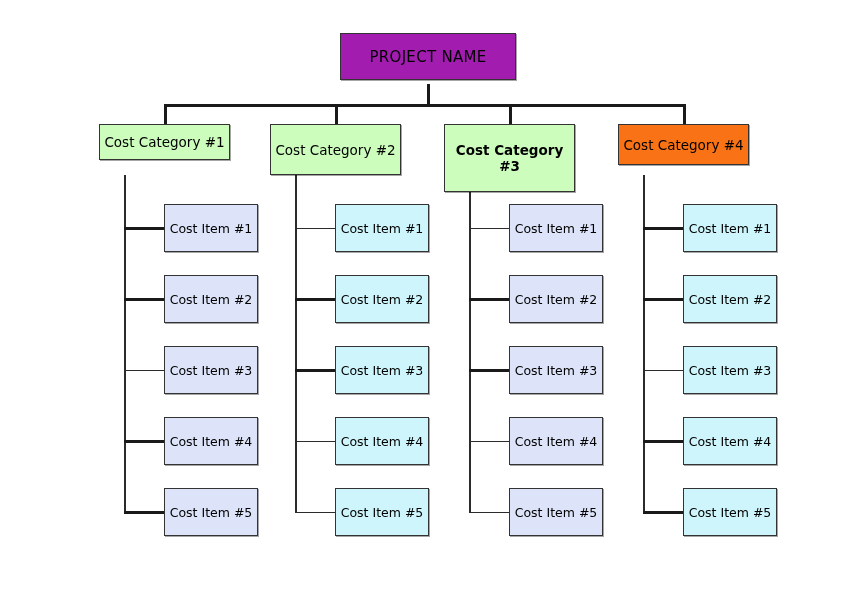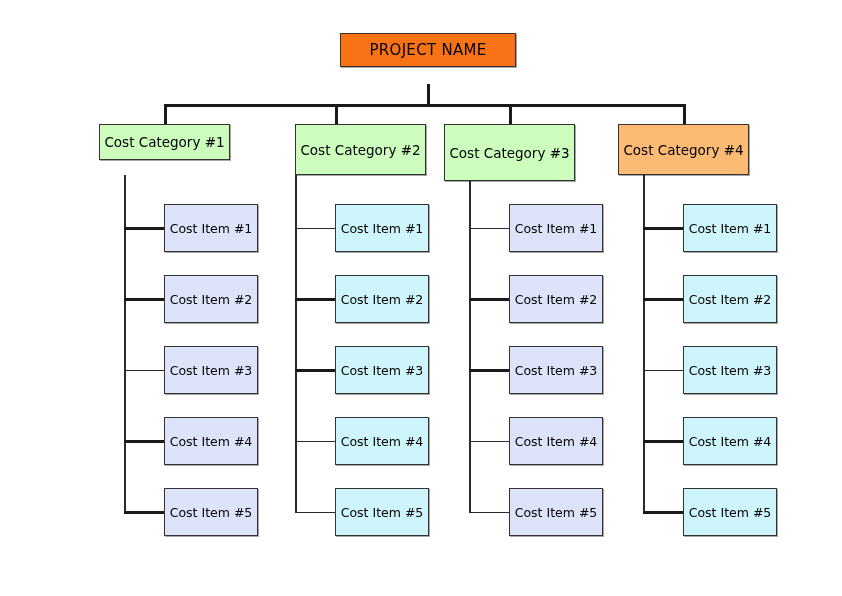--- a/index.html
+++ b/index.html
@@ -81,21 +81,21 @@
       <div class="edge edge-thin" style="left: 469px; top: 512px; width: 41px; height: 1px;"></div>
       <div class="edge" style="left: 683px; top: 104px; width: 3px; height: 22px;"></div>
       <div class="edge edge-thin" style="left: 643px; top: 175px; width: 2px; height: 338px;"></div>
       <div class="edge" style="left: 643px; top: 227px; width: 41px; height: 3px;"></div>
       <div class="edge" style="left: 643px; top: 298px; width: 41px; height: 3px;"></div>
       <div class="edge edge-thin" style="left: 643px; top: 370px; width: 41px; height: 1px;"></div>
       <div class="edge" style="left: 643px; top: 440px; width: 41px; height: 3px;"></div>
       <div class="edge" style="left: 643px; top: 511px; width: 41px; height: 3px;"></div>
     </div>
 
-  <div class="node node-root" id="root-node" style="left: 340px; top: 33px; width: 176px; height: 34px; background: #f97316; border-color: rgb(51, 51, 51);">
+  <div class="node node-root" id="root-node" style="left: 340px; top: 33px; width: 176px; height: 47px; background: #a21caf; border-color: rgb(51, 51, 51);">
     <span>PROJECT NAME</span>
   </div>
 
   <div id="node-layer">
       <div class="node node-category" style="left: 99px; top: 124px; width: 131px; height: 36px; background: rgb(204, 253, 189);">
         <span>Cost Category #1</span>
       </div>
       <div class="node node-item" style="left: 164px; top: 204px; width: 94px; height: 48px; background: rgb(221, 228, 249);">
         <span>Cost Item #1</span>
       </div>
@@ -104,57 +104,57 @@
       </div>
       <div class="node node-item" style="left: 164px; top: 346px; width: 94px; height: 48px; background: rgb(221, 228, 249);">
         <span>Cost Item #3</span>
       </div>
       <div class="node node-item" style="left: 164px; top: 417px; width: 94px; height: 48px; background: rgb(221, 228, 249);">
         <span>Cost Item #4</span>
       </div>
       <div class="node node-item" style="left: 164px; top: 488px; width: 94px; height: 48px; background: rgb(221, 228, 249);">
         <span>Cost Item #5</span>
       </div>
-      <div class="node node-category" style="left: 270px; top: 124px; width: 131px; height: 51px; background: rgb(204, 253, 189); margin-left: 25px;">
+      <div class="node node-category" style="left: 270px; top: 124px; width: 131px; height: 51px; background: rgb(204, 253, 189);">
         <span>Cost Category #2</span>
       </div>
       <div class="node node-item" style="left: 335px; top: 204px; width: 94px; height: 48px; background: rgb(205, 245, 251);">
         <span>Cost Item #1</span>
       </div>
       <div class="node node-item" style="left: 335px; top: 275px; width: 94px; height: 48px; background: rgb(205, 245, 251);">
         <span>Cost Item #2</span>
       </div>
       <div class="node node-item" style="left: 335px; top: 346px; width: 94px; height: 48px; background: rgb(205, 245, 251);">
         <span>Cost Item #3</span>
       </div>
       <div class="node node-item" style="left: 335px; top: 417px; width: 94px; height: 48px; background: rgb(205, 245, 251);">
         <span>Cost Item #4</span>
       </div>
       <div class="node node-item" style="left: 335px; top: 488px; width: 94px; height: 48px; background: rgb(205, 245, 251);">
         <span>Cost Item #5</span>
       </div>
-      <div class="node node-category" style="left: 444px; top: 124px; width: 131px; height: 57px; background: rgb(204, 253, 189);">
+      <div class="node node-category" style="left: 444px; top: 124px; width: 131px; height: 68px; background: rgb(204, 253, 189); font-weight: bold;">
         <span>Cost Category #3</span>
       </div>
       <div class="node node-item" style="left: 509px; top: 204px; width: 94px; height: 48px; background: rgb(221, 228, 249);">
         <span>Cost Item #1</span>
       </div>
       <div class="node node-item" style="left: 509px; top: 275px; width: 94px; height: 48px; background: rgb(221, 228, 249);">
         <span>Cost Item #2</span>
       </div>
       <div class="node node-item" style="left: 509px; top: 346px; width: 94px; height: 48px; background: rgb(221, 228, 249);">
         <span>Cost Item #3</span>
       </div>
       <div class="node node-item" style="left: 509px; top: 417px; width: 94px; height: 48px; background: rgb(221, 228, 249);">
         <span>Cost Item #4</span>
       </div>
       <div class="node node-item" style="left: 509px; top: 488px; width: 94px; height: 48px; background: rgb(221, 228, 249);">
         <span>Cost Item #5</span>
       </div>
-      <div class="node node-category" style="left: 618px; top: 124px; width: 131px; height: 51px; background: #fdba74;">
+      <div class="node node-category" style="left: 618px; top: 124px; width: 131px; height: 41px; background: #f97316;">
         <span>Cost Category #4</span>
       </div>
       <div class="node node-item" style="left: 683px; top: 204px; width: 94px; height: 48px; background: rgb(205, 245, 251);">
         <span>Cost Item #1</span>
       </div>
       <div class="node node-item" style="left: 683px; top: 275px; width: 94px; height: 48px; background: rgb(205, 245, 251);">
         <span>Cost Item #2</span>
       </div>
       <div class="node node-item" style="left: 683px; top: 346px; width: 94px; height: 48px; background: rgb(205, 245, 251);">
         <span>Cost Item #3</span>

